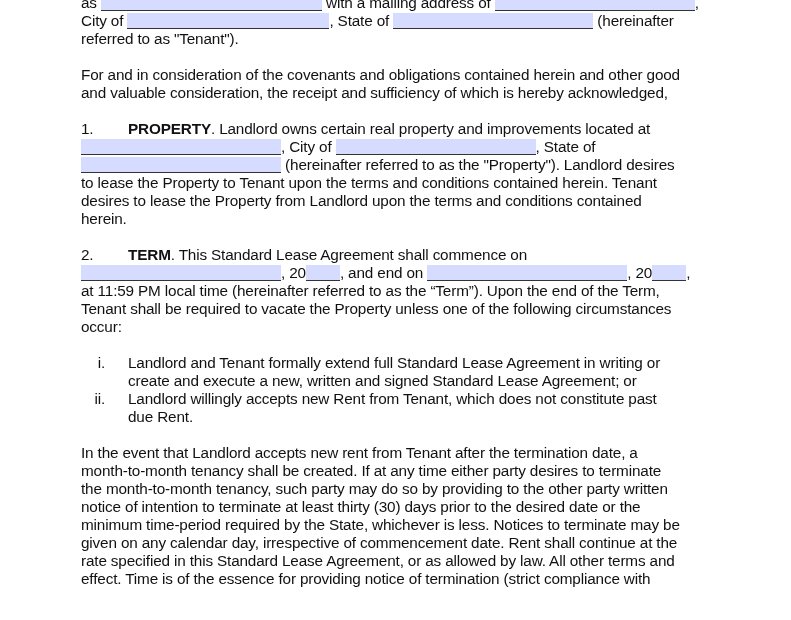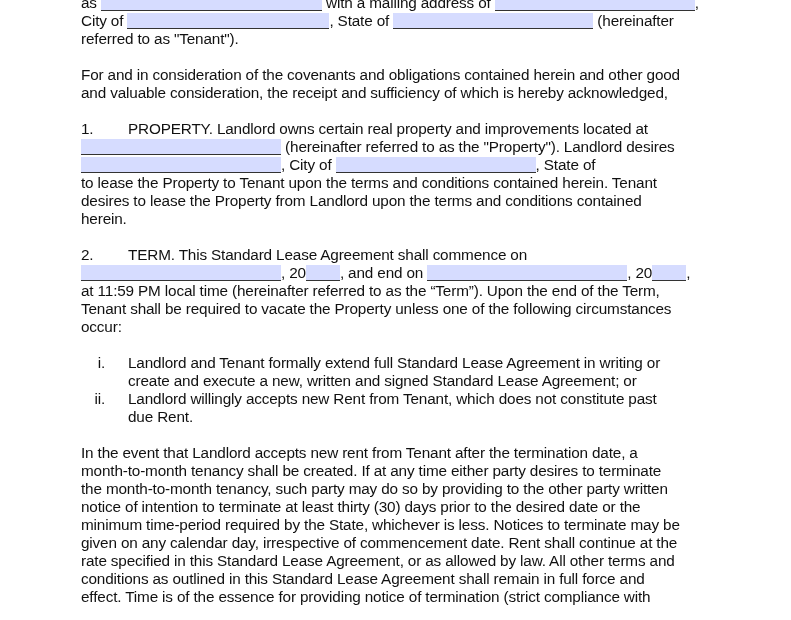--- a/index.html
+++ b/index.html
@@ -11,21 +11,21 @@
     letter-spacing: -0.15px;
   }
   .line { display: block; white-space: nowrap; height: 18px; }
   .gap { height: 18px; }
   .field {
     display: inline-block; background: #d6dcff;
     border-bottom: 1px solid #333333; height: 15px; vertical-align: -3px;
     cursor: text;
   }
   .sec-num { display: inline-block; width: 47px; }
-  b { font-weight: normal; text-align: right; }
+  b { font-weight: bold; text-align: right; }
   .li { position: relative; padding-left: 47px; }
   .li .num { position: absolute; left: 0; width: 24px; text-align: right; }
 </style>
 </head>
 <body>
 
 <div class="page">
 
   <span class="line"><span>as </span><span class="field" style="width:221px"></span><span> with a mailing address of </span><span class="field" style="width:200px"></span><span>,</span></span>
   <span class="line"><span>City of </span><span class="field" style="width:202px"></span><span>, State of </span><span class="field" style="width:200px"></span><span> (hereinafter</span></span>
@@ -33,22 +33,22 @@
   <div class="gap"></div>
 
   <div>
     <span class="line">For and in consideration of the covenants and obligations contained herein and other good</span>
     <span class="line">and valuable consideration, the receipt and sufficiency of which is hereby acknowledged,</span>
   </div>
   <div class="gap"></div>
 
   <div>
     <span class="line"><span class="sec-num">1.</span><b>PROPERTY</b><span>. Landlord owns certain real property and improvements located at</span></span>
+    <span class="line"><span class="field" style="width:200px"></span><span>, City of </span><span class="field" style="width:200px"></span><span>, State of</span></span>
     <span class="line"><span class="field" style="width:200px"></span><span> (hereinafter referred to as the "Property"). Landlord desires</span></span>
-    <span class="line"><span class="field" style="width:200px"></span><span>, City of </span><span class="field" style="width:200px"></span><span>, State of</span></span>
     <span class="line">to lease the Property to Tenant upon the terms and conditions contained herein. Tenant</span>
     <span class="line">desires to lease the Property from Landlord upon the terms and conditions contained</span>
     <span class="line">herein.</span>
   </div>
   <div class="gap"></div>
 
   <div>
     <span class="line"><span class="sec-num">2.</span><b>TERM</b><span>. This Standard Lease Agreement shall commence on</span></span>
     <span class="line"><span class="field" style="width:200px"></span><span>, 20</span><span class="field" style="width:34px"></span><span>, and end on </span><span class="field" style="width:200px"></span><span>, 20</span><span class="field" style="width:34px"></span><span>,</span></span>
     <span class="line">at 11:59 PM local time (hereinafter referred to as the “Term”). Upon the end of the Term,</span>
@@ -71,17 +71,16 @@
     <div class="gap"></div>
 
     <div>
       <span class="line">In the event that Landlord accepts new rent from Tenant after the termination date, a</span>
       <span class="line">month-to-month tenancy shall be created. If at any time either party desires to terminate</span>
       <span class="line">the month-to-month tenancy, such party may do so by providing to the other party written</span>
       <span class="line">notice of intention to terminate at least thirty (30) days prior to the desired date or the</span>
       <span class="line">minimum time-period required by the State, whichever is less. Notices to terminate may be</span>
       <span class="line">given on any calendar day, irrespective of commencement date. Rent shall continue at the</span>
       <span class="line">rate specified in this Standard Lease Agreement, or as allowed by law. All other terms and</span>
-      <span class="line">conditions as outlined in this Standard Lease Agreement shall remain in full force and</span>
       <span class="line">effect. Time is of the essence for providing notice of termination (strict compliance with</span>
     </div>
   </div>
 </div>
 
 </body></html>

